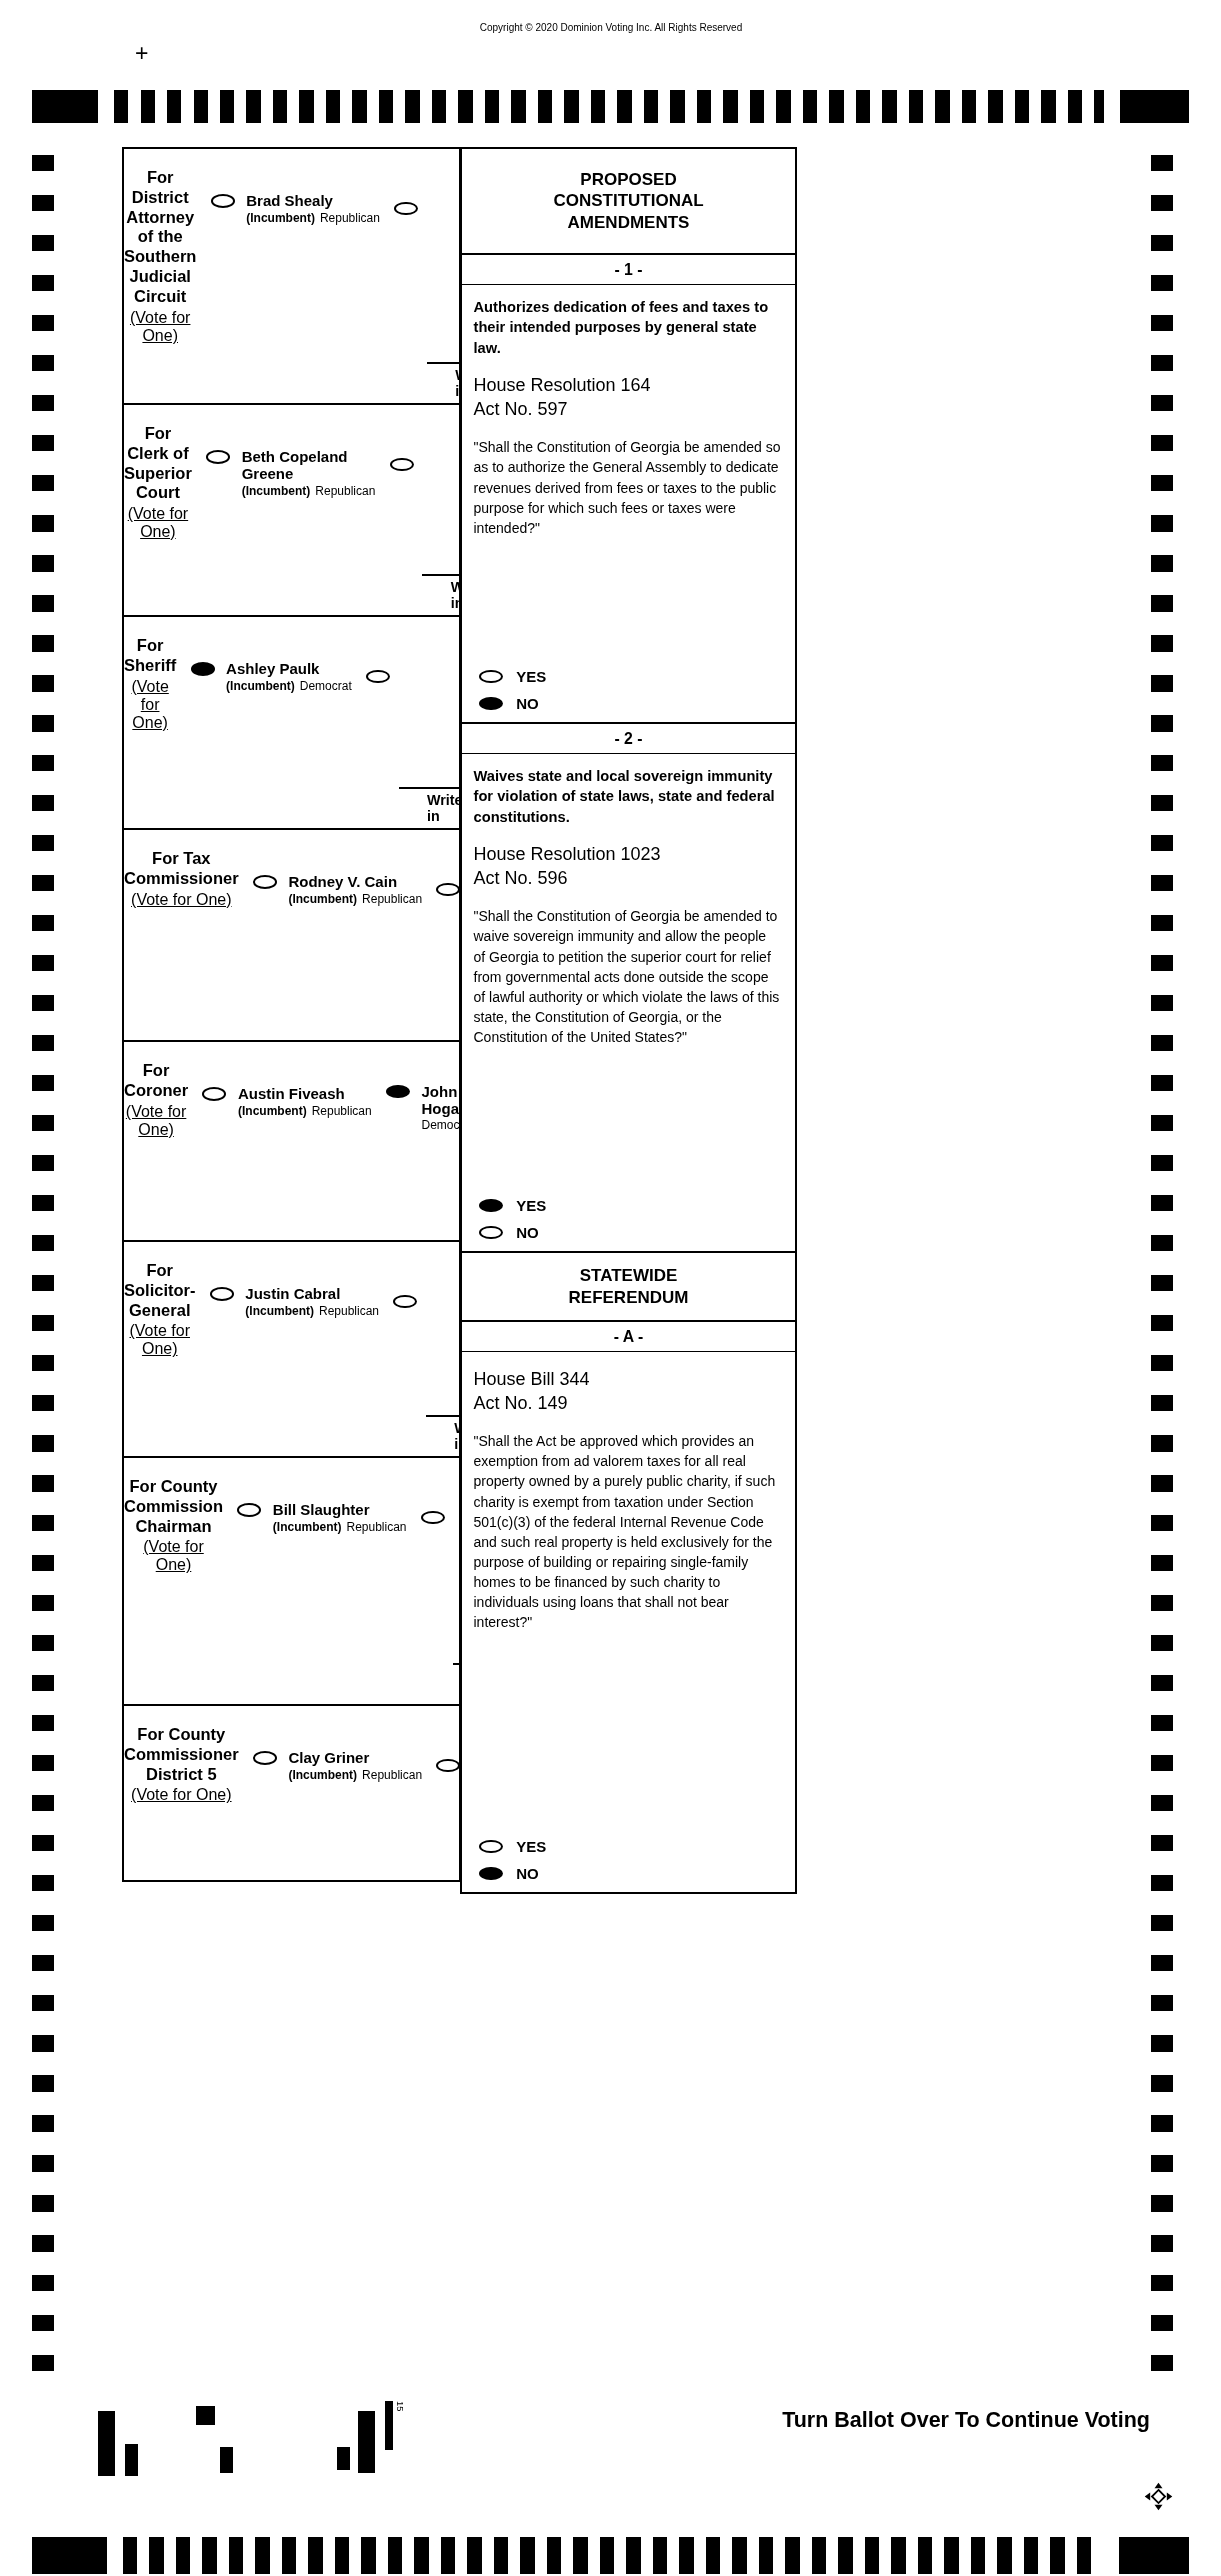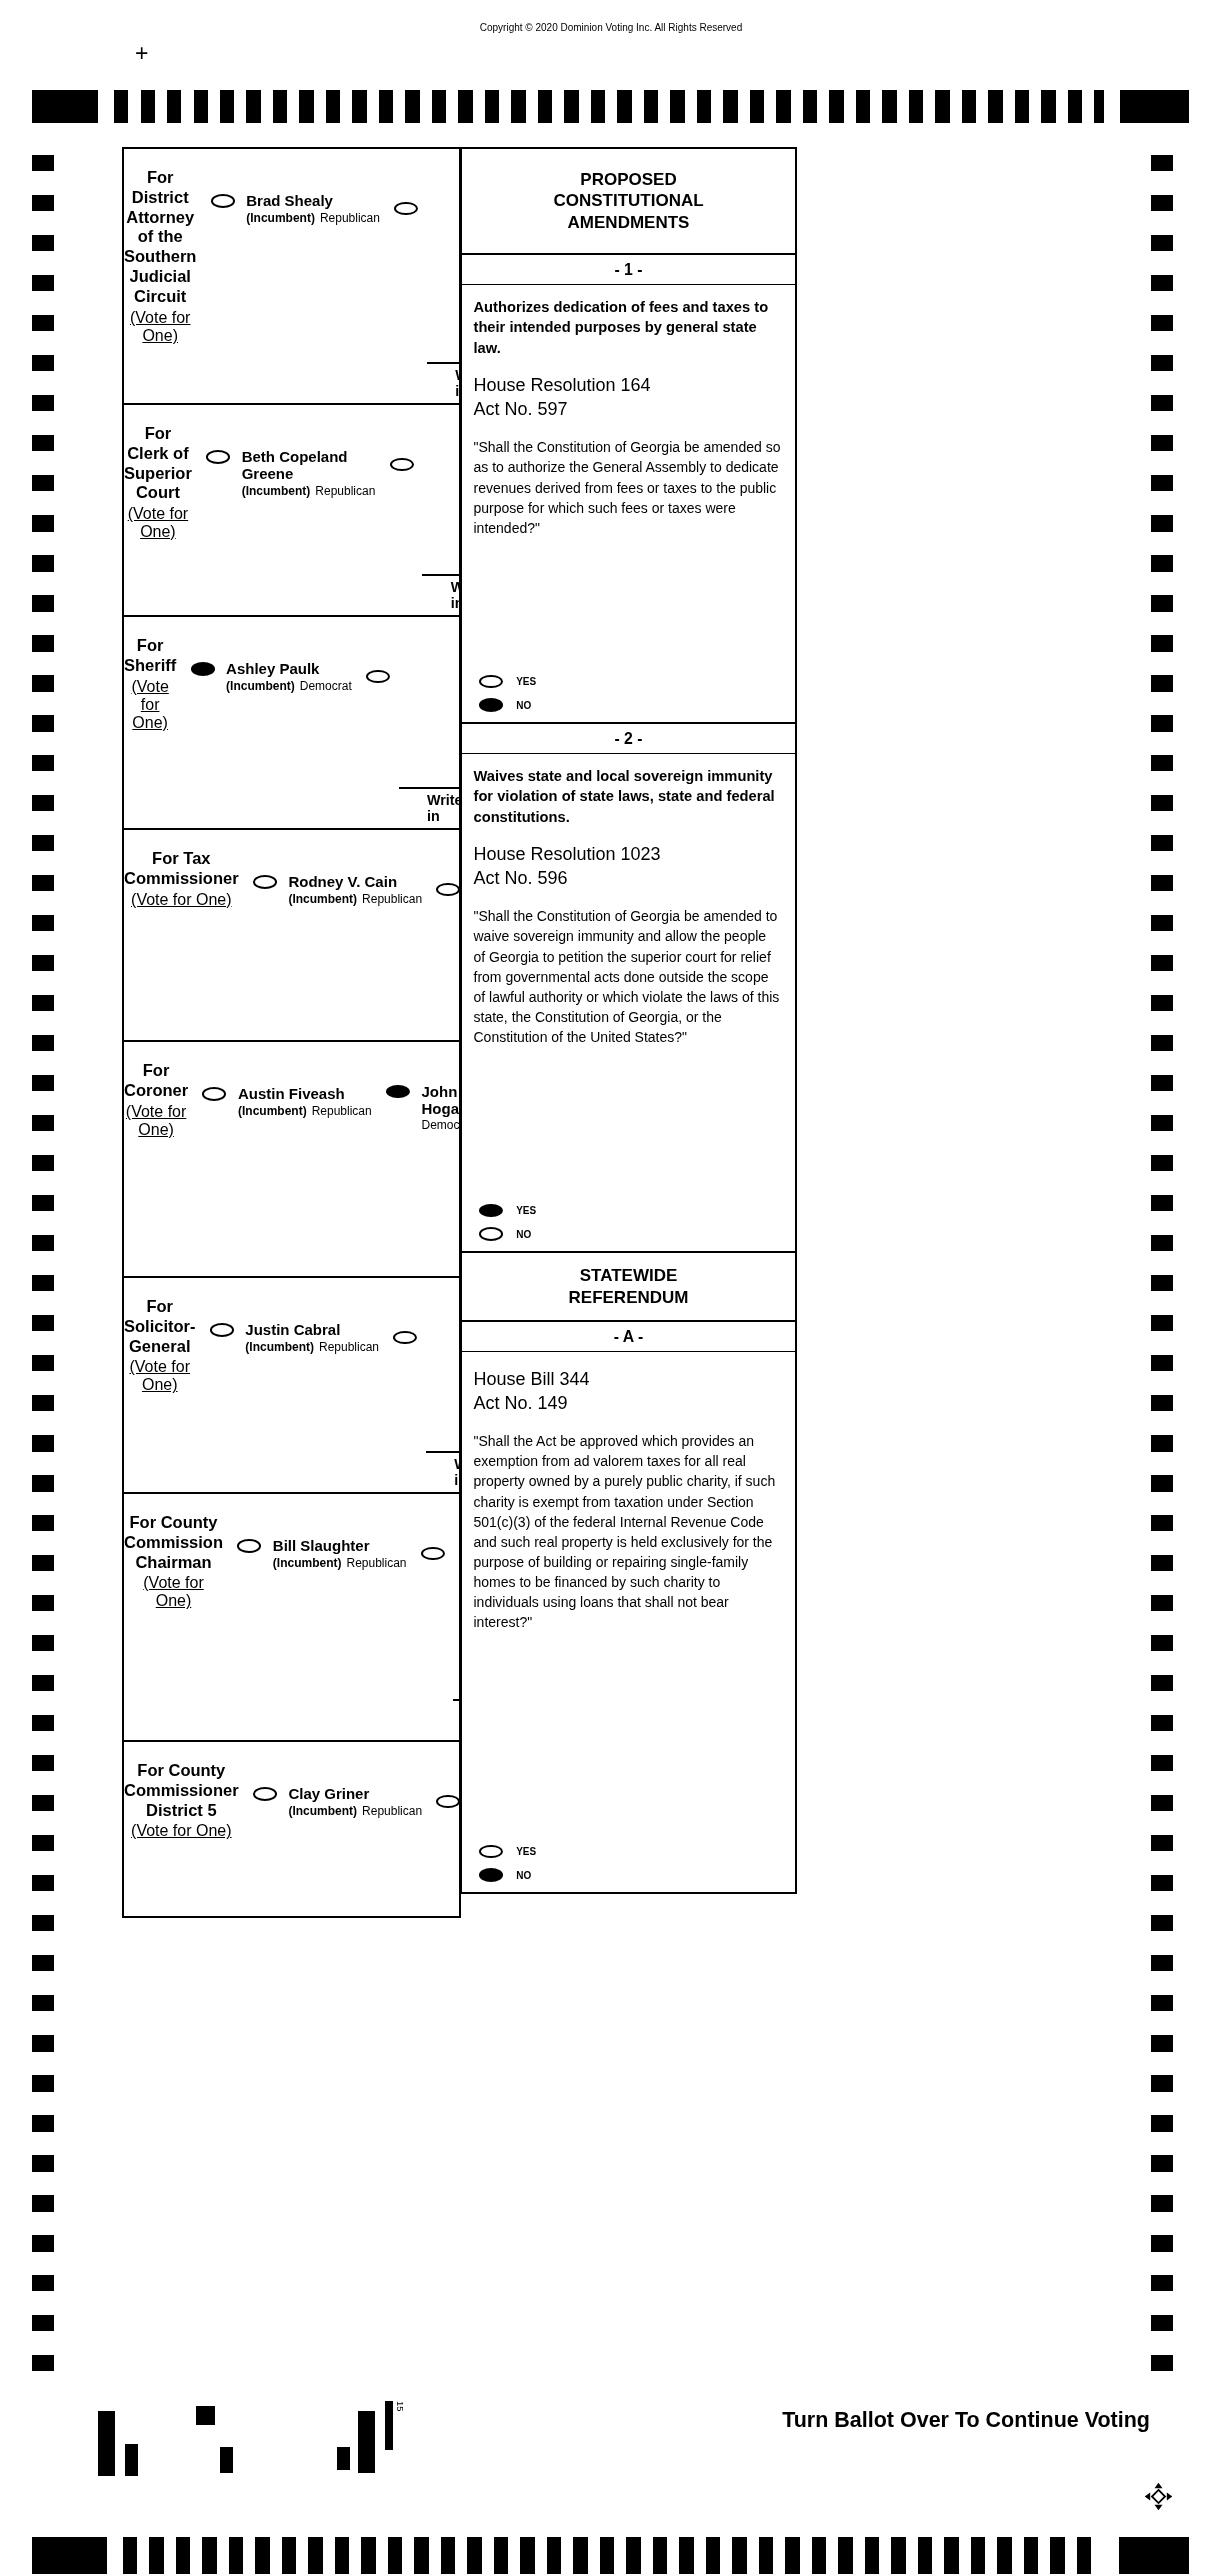--- a/index.html
+++ b/index.html
@@ -56,21 +56,21 @@
   .m-header { border-bottom:2.1px solid #000; display:flex; align-items:center; justify-content:center;
     text-align:center; font-weight:bold; font-size:17px; line-height:1.25; white-space:pre-line; overflow:hidden; }
   .measure { border-bottom:2.1px solid #000; display:flex; flex-direction:column; padding:0 14.3px 10px 11.5px; overflow:hidden; }
   .measure:last-child { border-bottom:none; }
   .m-number { margin:0 -14.3px 0 -11.5px; padding:6.4px 0 5px; border-bottom:1.4px solid #000;
     text-align:center; font-weight:bold; font-size:15.8px; }
   .m-summary { margin-top:11.5px; font-weight:bold; font-size:14.7px; line-height:1.4; }
   .m-ref { margin-top:14.3px; font-size:18px; line-height:1.35; }
   .m-question { margin-top:15.8px; font-size:14px; line-height:1.44; }
   .m-choices { margin-top:auto; }
-  .m-choice { display:flex; align-items:center; gap:13px; margin:10px 0 0 5.7px; font-weight:bold; font-size:10px; }
+  .m-choice { display:flex; align-items:center; gap:13px; margin:10px 0 0 5.7px; font-weight:bold; font-size:15px; }
   .m-choice .oval { margin-top:0; }
 
   
   .bc { position:absolute; background:#000; }
   .sheetnum { position:absolute; left:395px; top:2401px; font-size:9.3px; writing-mode:vertical-rl; }
   .footer-instr { position:absolute; top:2408px; right:72px; font-weight:bold; font-size:21.5px; }
   .orient-mark { position:absolute; left:1144px; top:2482px; width:29px; height:29px; }
 </style>
 </head>
 <body>
@@ -174,21 +174,21 @@
     </div>
     <div class="cand-row empty">
       <span class="oval"></span>
     </div>
     <div class="writein">
       <div class="writein-line"></div>
       <div class="writein-label">Write-in</div>
     </div>
   </section>
 
-  <section class="race" style="height:236px">
+  <section class="race" style="height:200px">
     <header>
       <h2 class="race-title">For Coroner</h2>
       <div class="race-instr">(Vote for One)</div>
     </header>
     <div class="cand-row">
       <span class="oval"></span>
       <div>
         <div class="cand-name">Austin Fiveash</div>
         <div class="cand-detail">
           <span class="qual">(Incumbent)</span><span>Republican</span>

